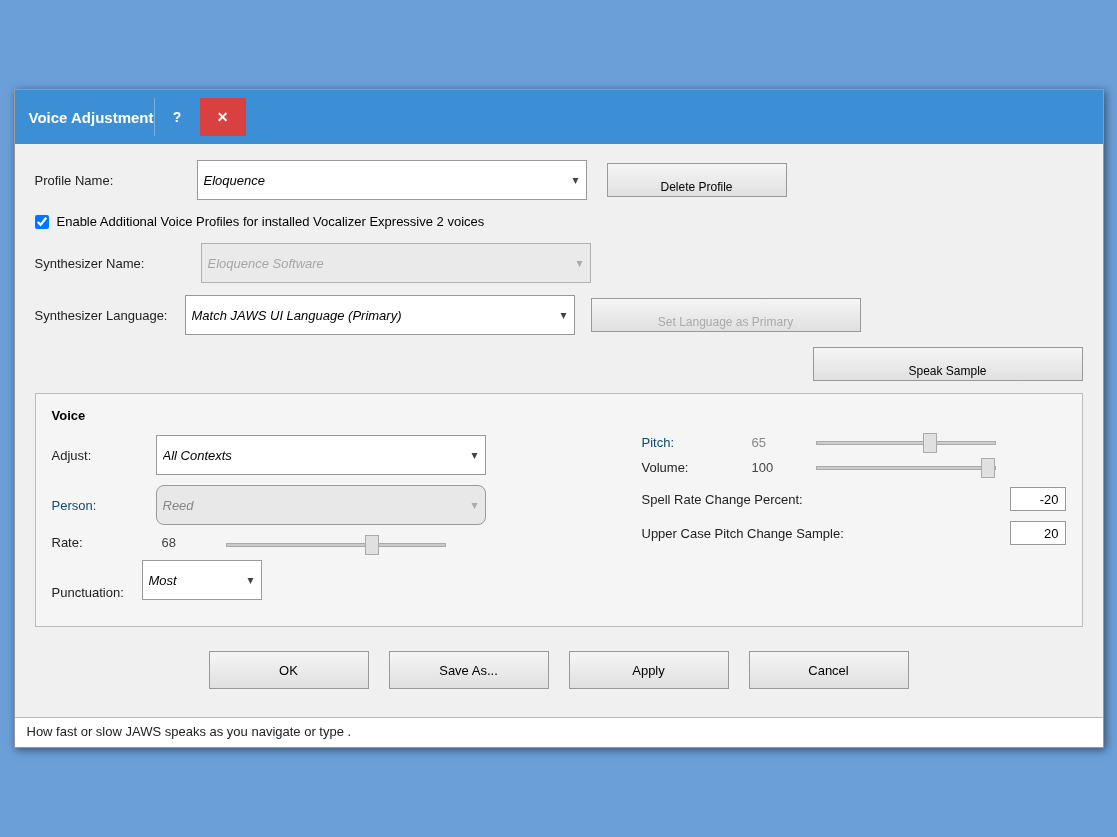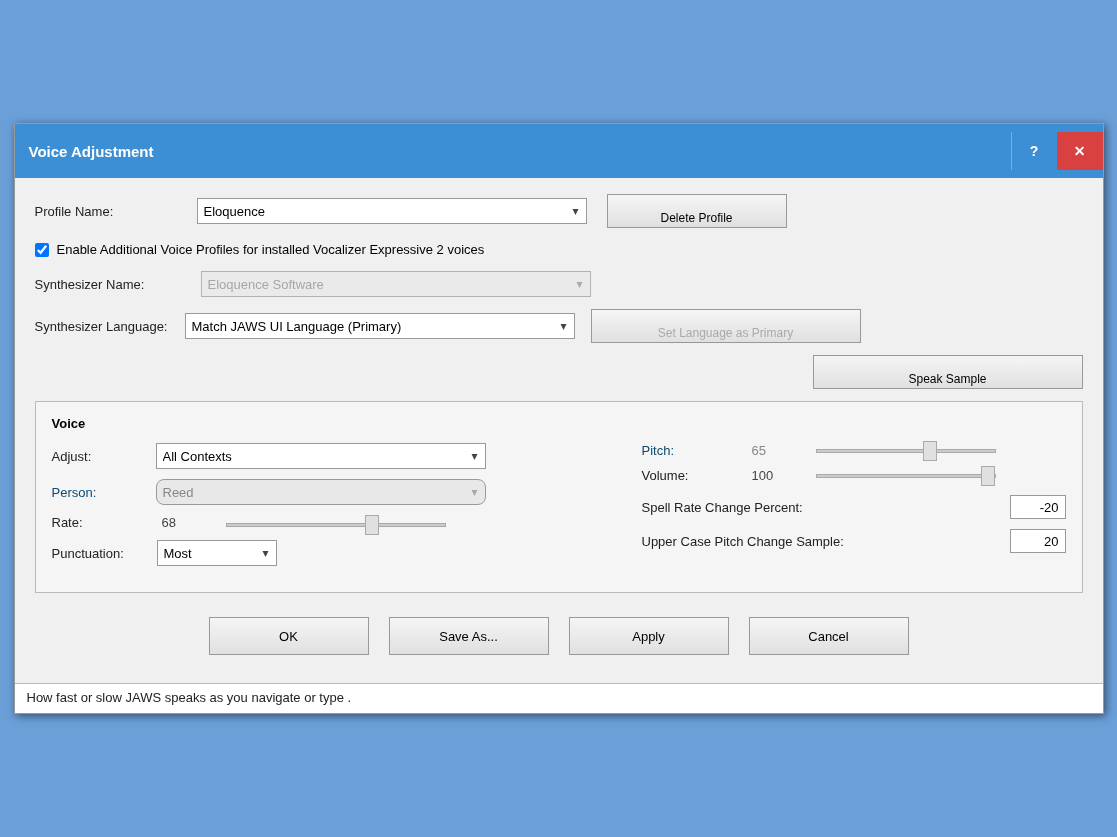--- a/index.html
+++ b/index.html
@@ -17,21 +17,21 @@
     .dialog {
       width: 1090px;
       background: #f0f0f0;
       border: 1px solid #999;
       box-shadow: 2px 2px 8px rgba(0,0,0,0.5);
     }
     .title-bar {
       background: #3c8fd4;
       display: flex;
       align-items: center;
-      justify-content: space-between;
+      justify-content: flex-start;
       padding: 8px 0 8px 14px;
       color: white;
     }
     .title-bar-left {
       display: flex;
       align-items: center;
       gap: 8px;
     }
     .title-text {
       font-size: 15px;
@@ -68,27 +68,28 @@
     .row {
       display: flex;
       align-items: center;
       margin-bottom: 12px;
     }
     .label {
       color: #222;
       min-width: 150px;
     }
     select {
-      height: 26px;
+      height: 40px;
       border: 1px solid #999;
       background: white;
       padding: 2px 6px;
       font-size: 13px;
       cursor: pointer;
       appearance: none;
+      font-style: italic;
       -webkit-appearance: none;
     }
     .select-wrapper {
       position: relative;
       display: inline-block;
     }
     .select-wrapper::after {
       content: '▾';
       position: absolute;
       right: 8px;
@@ -209,22 +210,22 @@
       width: 56px;
       height: 24px;
       border: 1px solid #999;
       padding: 2px 6px;
       font-size: 13px;
       text-align: right;
       background: white;
     }
     .punctuation-row {
       display: flex;
-      align-items: center;
-      gap: 15px;
+      align-items: flex-end;
+      gap: 0;
     }
     .bottom-buttons {
       display: flex;
       justify-content: center;
       gap: 20px;
       padding: 8px 0 12px 0;
     }
     .bottom-btn {
       width: 160px;
       height: 38px;

